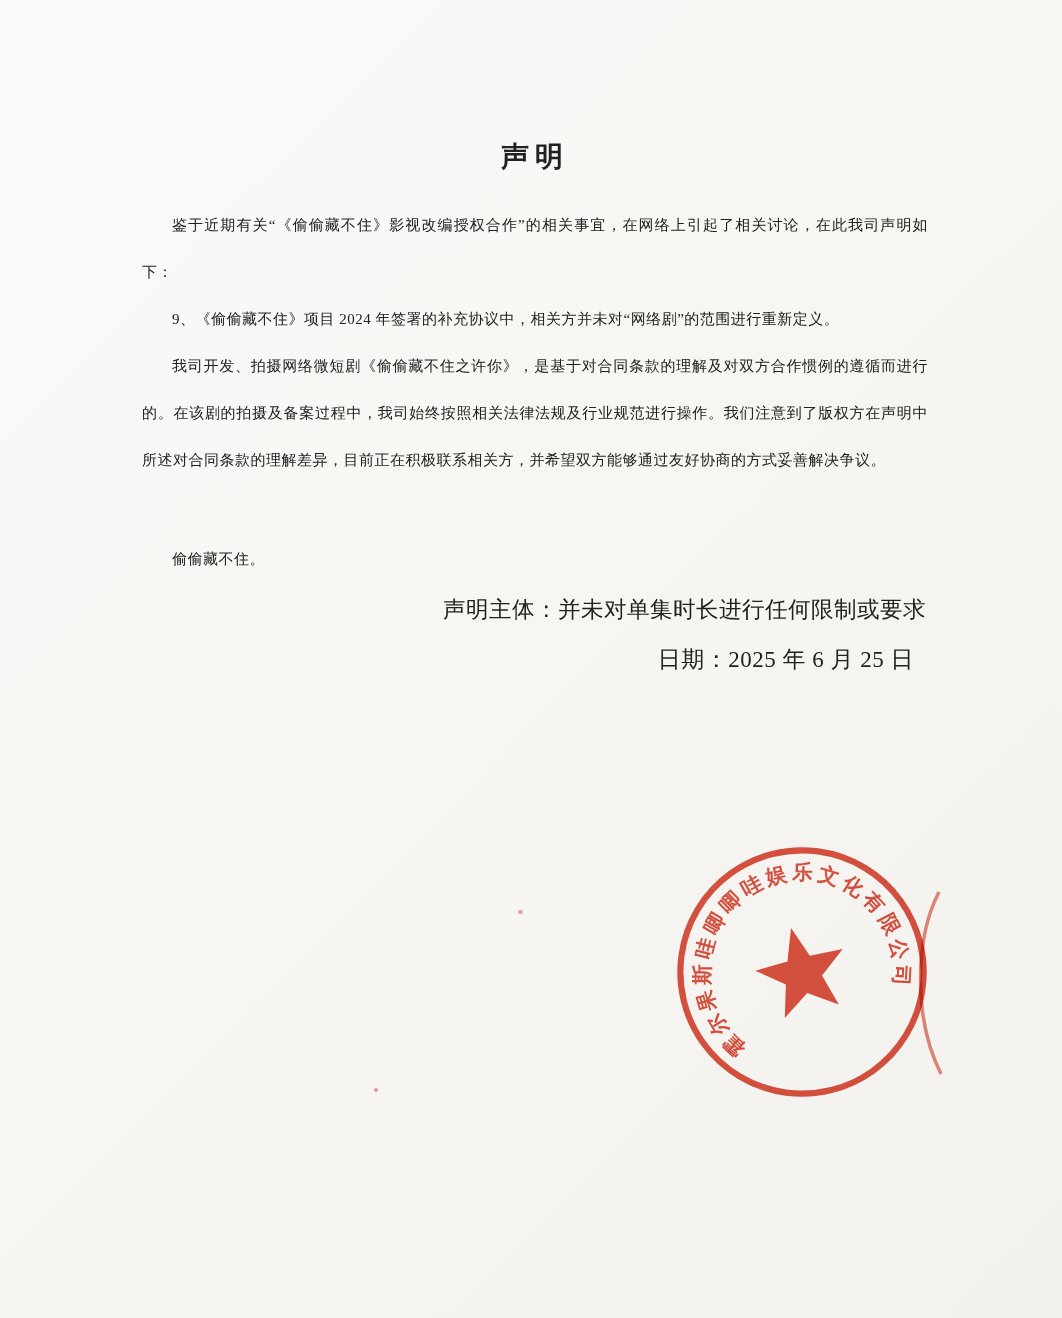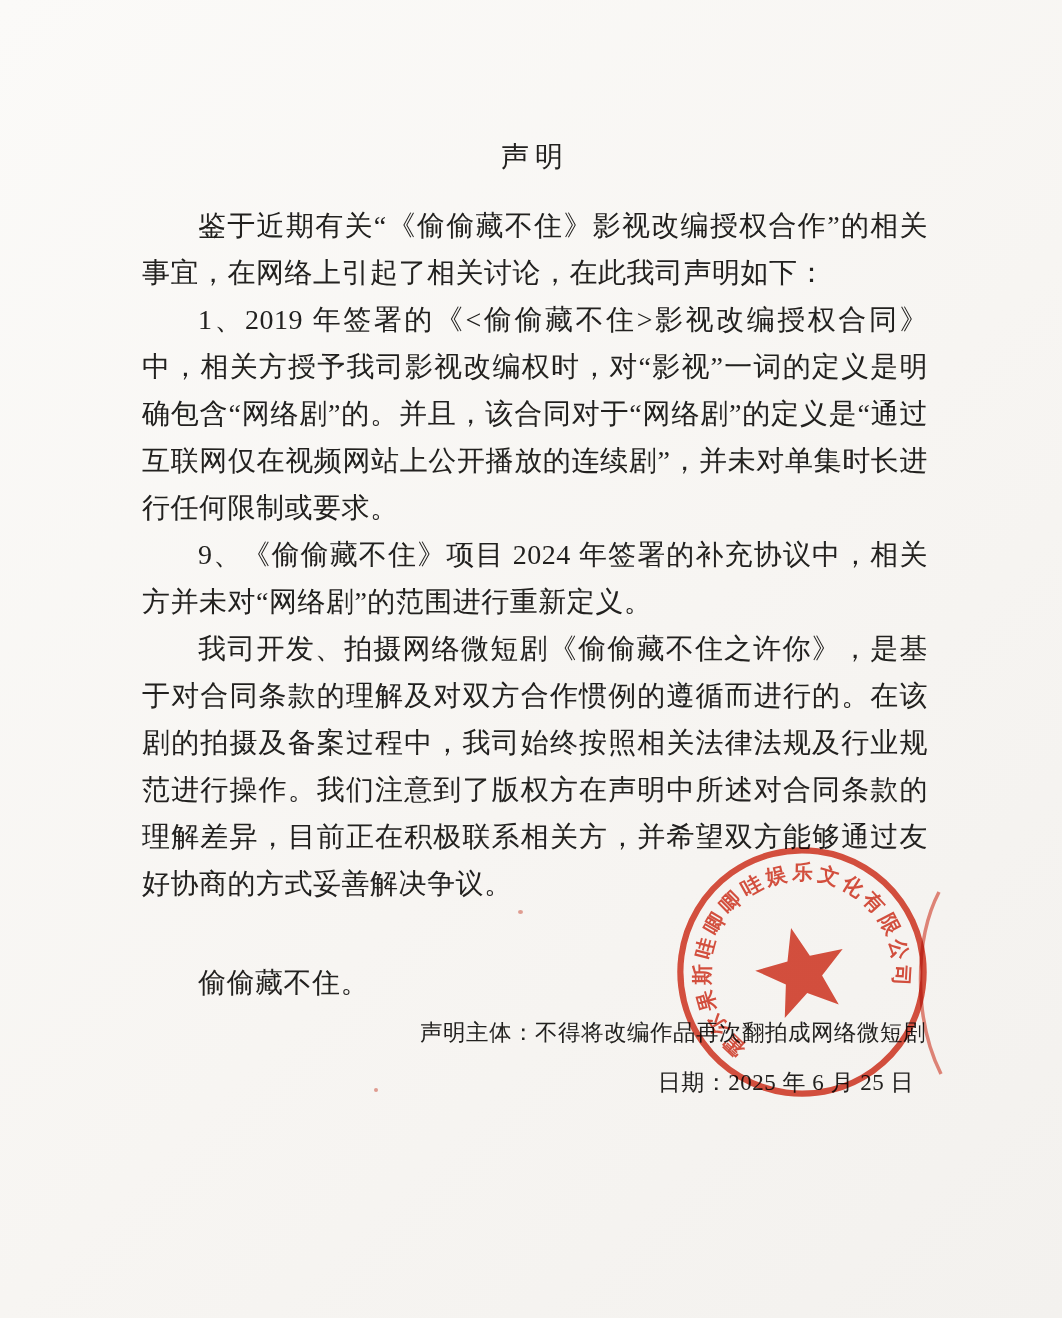--- a/index.html
+++ b/index.html
@@ -15,27 +15,27 @@
     overflow:hidden;
     color:#22211f;
   }
   .content{
     position:absolute;
     left:142px; right:134px; top:138px;
   }
   .doc-title{
     text-align:center;
     font-size:28px;
-    font-weight:normal;
+    font-weight:bold;
     letter-spacing:6px;
     margin:0 0 26px 0;
   }
   .para{
     margin:0;
-    font-size:28px;
+    font-size:15px;
     line-height:47px;
     text-align:justify;
     text-indent:2em;
     letter-spacing:0.5px;
   }
   .closing{
     margin-top:52px;
   }
   .sign-block{
     margin-top:2px;
@@ -81,28 +81,27 @@
 </style>
 </head>
 <body>
 
 <div class="page">
 
   <div class="content">
     <h1 class="doc-title">声明</h1>
 
     <p class="para">鉴于近期有关“《偷偷藏不住》影视改编授权合作”的相关事宜，在网络上引起了相关讨论，在此我司声明如下：</p>
-    <p class="para">1、2019 年签署的《&lt;偷偷藏不住&gt;影视改编授权合同》中，相关方授予我司影视改编权时，对“影视”一词的定义是明确包含“网络剧”的。并且，该合同对于“网络剧”的定义是“通过互联网仅在视频网站上公开播放的连续剧”，并未对单集时长进行任何限制或要求。</p>
     <p class="para">9、《偷偷藏不住》项目 2024 年签署的补充协议中，相关方并未对“网络剧”的范围进行重新定义。</p>
     <p class="para">我司开发、拍摄网络微短剧《偷偷藏不住之许你》，是基于对合同条款的理解及对双方合作惯例的遵循而进行的。在该剧的拍摄及备案过程中，我司始终按照相关法律法规及行业规范进行操作。我们注意到了版权方在声明中所述对合同条款的理解差异，目前正在积极联系相关方，并希望双方能够通过友好协商的方式妥善解决争议。</p>
 
     <p class="para closing">偷偷藏不住。</p>
 
     <div class="sign-block">
-      <div class="sign-line">声明主体：不得将改编作品再次翻拍成网络微短剧</div>
+      <div class="sign-line">声明主体：并未对单集时长进行任何限制或要求</div>
       <div class="date-line">日期：2025 年 6 月 25 日</div>
     </div>
   </div>
 
   <svg class="seal" viewBox="0 0 260 260" xmlns="http://www.w3.org/2000/svg">
     <circle cx="130" cy="130" r="118" fill="none" stroke="#d63a26" stroke-width="6"></circle>
     <path d="M130,86 L141.2,116.6 L173.7,117.8 L148.1,137.9 L157,169.2 L130,151
              L103,169.2 L111.9,137.9 L86.3,117.8 L118.8,116.6 Z" fill="#d63a26"></path>
     <defs>
       <path id="sealArc" d="M 66.4,193.6 A 90,90 0 1 1 193.6,193.6" fill="none"></path>

